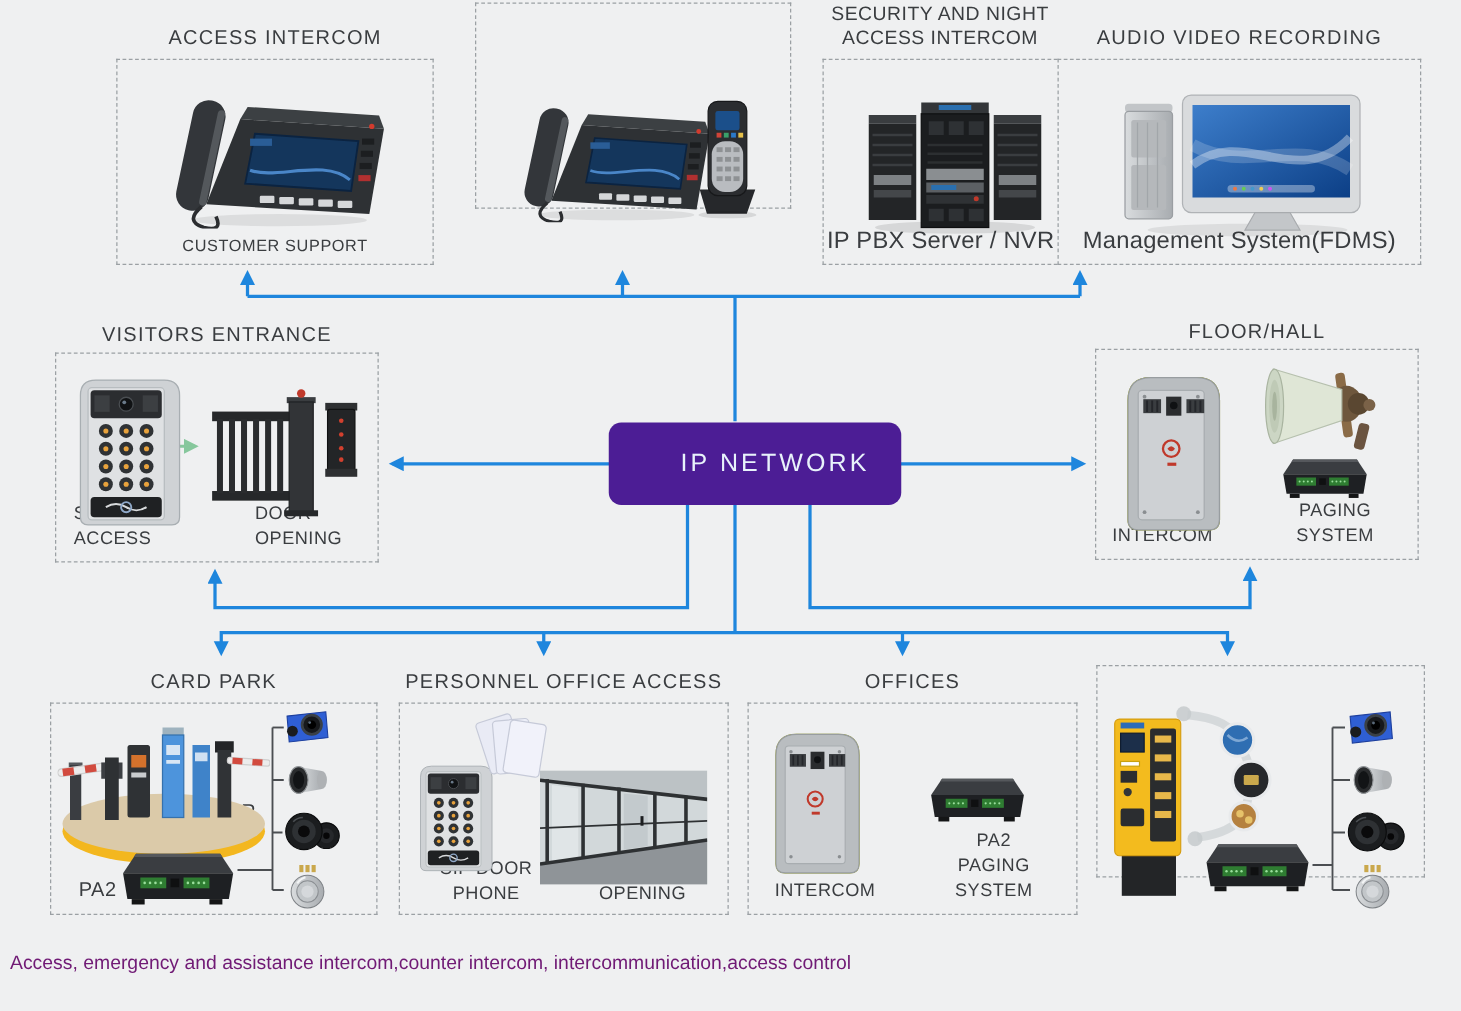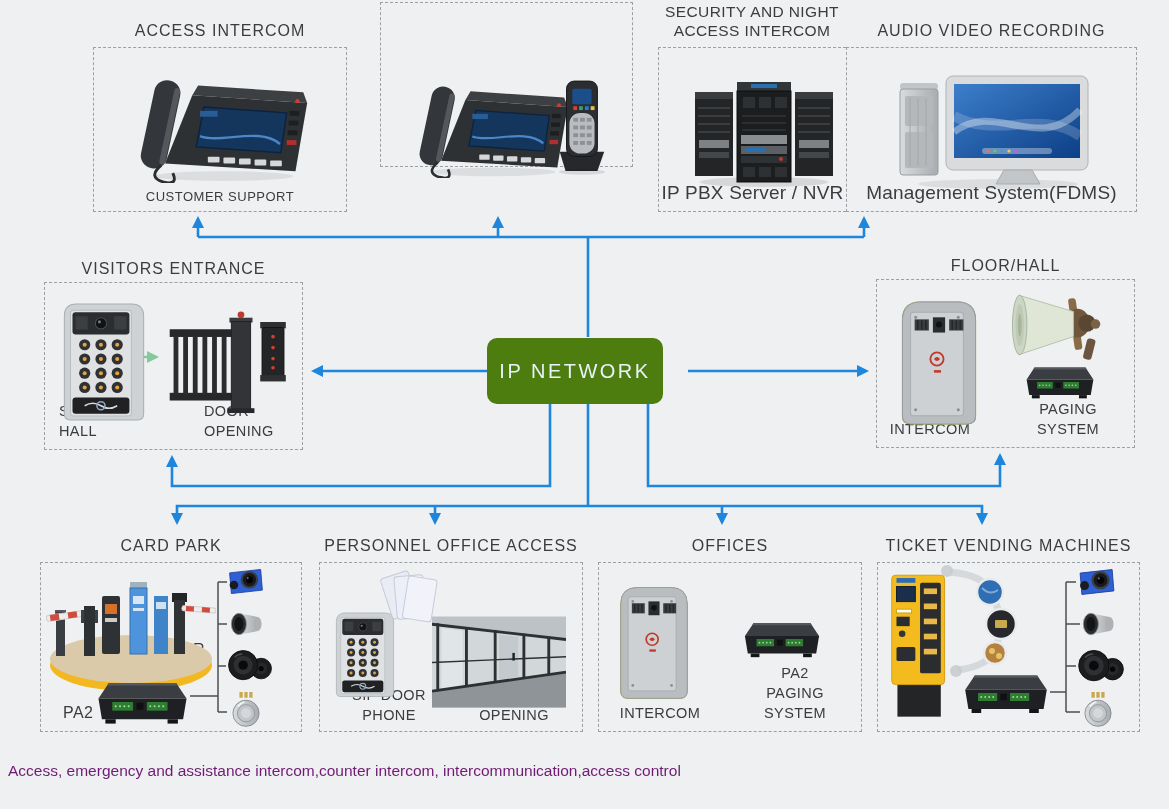--- a/index.html
+++ b/index.html
@@ -9,23 +9,23 @@
   .grp-title{display:flex;flex-direction:column;justify-content:flex-end;align-items:center;
     text-align:center;color:#3a3d40;font-size:16px;letter-spacing:1px;line-height:19px;
     white-space:nowrap;padding-bottom:7px;box-sizing:border-box;}
   .frame{position:relative;border:1.5px dashed #9ba0a4;box-sizing:border-box;}
   .dev-label{position:absolute;left:0;right:0;bottom:7px;text-align:center;font-size:13px;
     letter-spacing:.5px;color:#3a3d40;}
   .dev-label.bold{font-weight:400;font-size:19px;letter-spacing:.2px;}
   .mini-label{position:absolute;font-size:14.5px;letter-spacing:.4px;color:#3a3d40;line-height:20px;}
   .mini-label span{display:block;}
   .big{font-size:16px;}
-  .net-box{position:absolute;left:487px;top:338px;width:176px;height:66px;background:#4d7c0f;
+  .net-box{position:absolute;left:487px;top:338px;width:202px;height:66px;background:#4c1d95;
     border-radius:10px;display:flex;align-items:center;justify-content:center;color:#e8f2fb;
-    font-size:20px;letter-spacing:2.5px;z-index:2;}
+    font-size:20px;letter-spacing:2.5px;z-index:2;padding-left:32px;}
   .dev{position:absolute;z-index:3;}
   .caption{position:absolute;left:8px;top:762px;font-size:15.5px;color:#701a75;z-index:2;}
 </style>
 </head>
 <body>
 
 <svg width="0" height="0" style="position:absolute">
 <defs>
   <linearGradient id="silv" x1="0" y1="0" x2="1" y2="0">
     <stop offset="0" stop-color="#d9dcde"></stop>
@@ -518,21 +518,21 @@
     </div>
   </div>
 
   <div class="grp" style="left:44px;top:256px;width:259px">
     <div class="grp-title" style="height:26px;padding-bottom:4px">
       <span>VISITORS ENTRANCE</span>
     </div>
     <div class="frame" style="height:168px">
       <div class="mini-label" style="left:14px;bottom:8px">
         <span>SIP DOOR</span>
-        <span>HALL</span>
+        <span>ACCESS</span>
       </div>
       <div class="mini-label" style="left:159px;bottom:8px">
         <span>DOOR</span>
         <span>OPENING</span>
       </div>
     </div>
   </div>
 
   <div class="net-box">
     <span>IP NETWORK</span>
@@ -581,23 +581,20 @@
     <div class="frame" style="height:170px">
       <div class="mini-label" style="left:6px;width:110px;bottom:8px;text-align:center">INTERCOM</div>
       <div class="mini-label" style="left:136px;width:120px;bottom:8px;text-align:center">
         <span>PA2</span>
         <span>PAGING SYSTEM</span>
       </div>
     </div>
   </div>
 
   <div class="grp" style="left:877px;top:532px;width:263px">
-    <div class="grp-title" style="height:30px">
-      <span>TICKET VENDING MACHINES</span>
-    </div>
     <div class="frame" style="height:170px"></div>
   </div>
 
   <svg class="dev" style="left:128px;top:66px;width:185px;height:117px">
       <use href="#sym-deskphone"></use>
     </svg>
   <svg class="dev" style="left:408px;top:74px;width:165px;height:104px">
       <use href="#sym-deskphone"></use>
     </svg>
   <svg class="dev" style="left:552px;top:78px;width:58px;height:97px">

